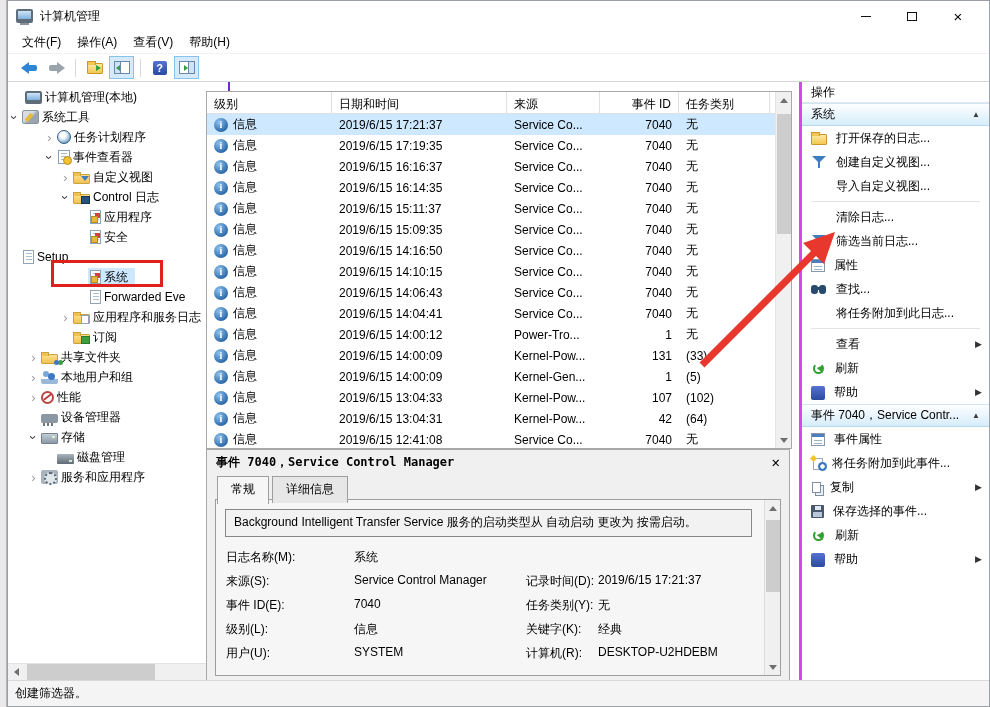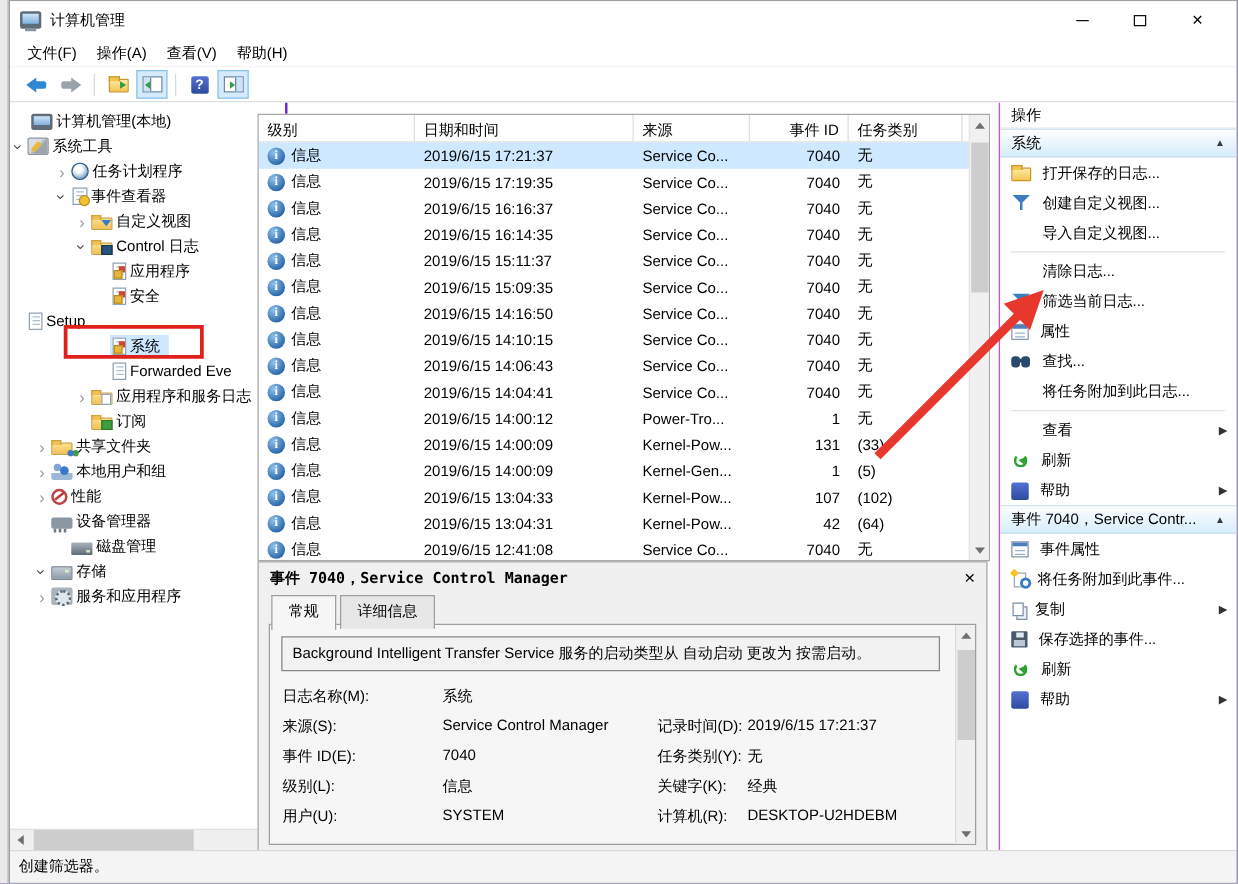--- a/index.html
+++ b/index.html
@@ -1,17 +1,17 @@
 <!DOCTYPE html>
 <html><head>
 <meta charset="utf-8">
 <style>
 *{box-sizing:border-box;margin:0;padding:0}
 body{margin:0;background:#888}
-.screen{position:relative;width:990px;height:707px;background:#4c1d95;overflow:hidden;
+.screen{position:relative;width:990px;height:707px;background:#7dd3fc;overflow:hidden;
   font-family:"Liberation Sans","DejaVu Sans",sans-serif;font-size:12px;color:#000}
 .bg-strip{position:absolute;left:0;top:0;width:7px;height:707px;background:#e9e9e9;border-right:1px solid #b3b3b3}
 .win{position:absolute;left:7px;top:0;width:983px;height:707px;background:#fff;border:1px solid #9aa0a6;display:flex;flex-direction:column}
 
 
 .titlebar{height:30px;display:flex;align-items:center;padding:0 8px;background:#fff;flex:none}
 .title-icon{width:17px;height:14px;background:#5f6d79;border-radius:2px;position:relative;flex:none}
 .title-icon::after{content:"";position:absolute;left:2px;top:2px;right:2px;bottom:4px;background:linear-gradient(#cfe4f7,#7fb2df)}
 .title-icon::before{content:"";position:absolute;left:4px;bottom:-2px;width:9px;height:2px;background:#8a949e}
 .title-text{margin-left:7px}
@@ -119,21 +119,21 @@
 .tab.active{background:#f6f6f6;padding-bottom:6px;margin-bottom:-1px}
 .pv-content{position:absolute;left:8px;right:8px;top:49px;bottom:5px;border:1px solid #9e9e9e;background:#f6f6f6}
 .msg-box{margin:9px 28px 8px 9px;border:1px solid #888;background:#f2f2f2;padding:5px 8px;line-height:1.3}
 .fields{margin-left:10px;margin-right:28px}
 .frow{position:relative;height:24px}
 .fl{position:absolute;top:4px;white-space:nowrap}
 .fv{position:absolute;top:4px;white-space:nowrap}
 .p1l{left:0}.p1v{left:128px}.p2l{left:300px}.p2v{left:372px}
 
 
-.right-pane{position:absolute;right:0;top:0;bottom:0;width:190px;border-left:1px solid #d946ef;background:#fff;display:flex;flex-direction:column;overflow:hidden}
+.right-pane{position:absolute;right:0;top:0;bottom:0;width:190px;border-left:3px solid #d946ef;background:#fff;display:flex;flex-direction:column;overflow:hidden}
 .ap-title{height:21px;line-height:21px;padding-left:9px;border-bottom:1px solid #e6e6e6;flex:none}
 .sec-h{height:23px;display:flex;align-items:center;padding:0 9px;background:linear-gradient(#fdfeff,#d6edfb);border-top:1px solid #cfe6f5;border-bottom:1px solid #b9d8ec;flex:none}
 .sec-title{flex:1;white-space:nowrap;overflow:hidden}
 .sec-arrow{font-size:8px;color:#3a3a3a}
 .aitem{height:24px;display:flex;align-items:center;padding:0 7px 0 9px;gap:9px;flex:none}
 .alabel{flex:1;white-space:nowrap;overflow:hidden}
 .submark{font-size:9px;color:#333}
 .asep{height:1px;background:#e3e3e3;margin:3px 9px;flex:none}
 .aico{width:16px;height:16px;flex:none;position:relative}
 .i-open-folder{background:linear-gradient(#ffe9a8,#f3c74f);border:1px solid #c9972f;border-radius:1px;height:11px;margin-top:3px}
@@ -339,32 +339,32 @@
                 <span class="tlabel">性能</span>
               </span>
             </div>
             <div class="trow" style="padding-left: 19px;">
               <span class="exp none"></span>
               <span class="tin">
                 <span class="tico t-devmgr"></span>
                 <span class="tlabel">设备管理器</span>
               </span>
             </div>
+            <div class="trow" style="padding-left: 19px;">
+              <span class="exp expanded">›</span>
+              <span class="tin">
+                <span class="tico t-storage"></span>
+                <span class="tlabel">存储</span>
+              </span>
+            </div>
             <div class="trow" style="padding-left: 35px;">
               <span class="exp none"></span>
               <span class="tin">
                 <span class="tico t-disk"></span>
                 <span class="tlabel">磁盘管理</span>
-              </span>
-            </div>
-            <div class="trow" style="padding-left: 19px;">
-              <span class="exp expanded">›</span>
-              <span class="tin">
-                <span class="tico t-storage"></span>
-                <span class="tlabel">存储</span>
               </span>
             </div>
             <div class="trow" style="padding-left: 19px;">
               <span class="exp collapsed">›</span>
               <span class="tin">
                 <span class="tico t-services"></span>
                 <span class="tlabel">服务和应用程序</span>
               </span>
             </div>
           </div>

